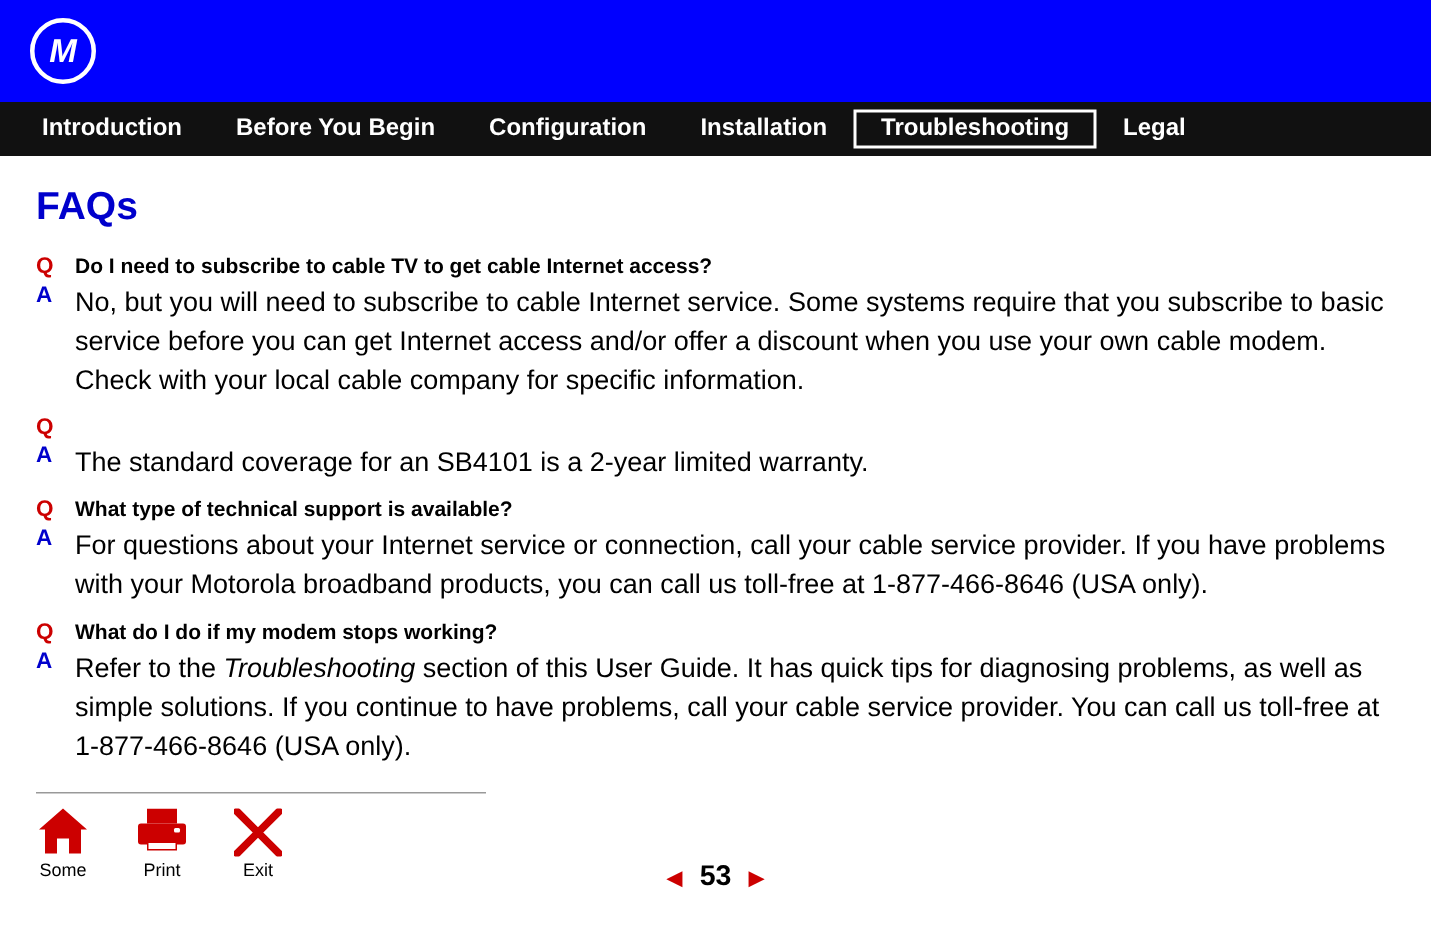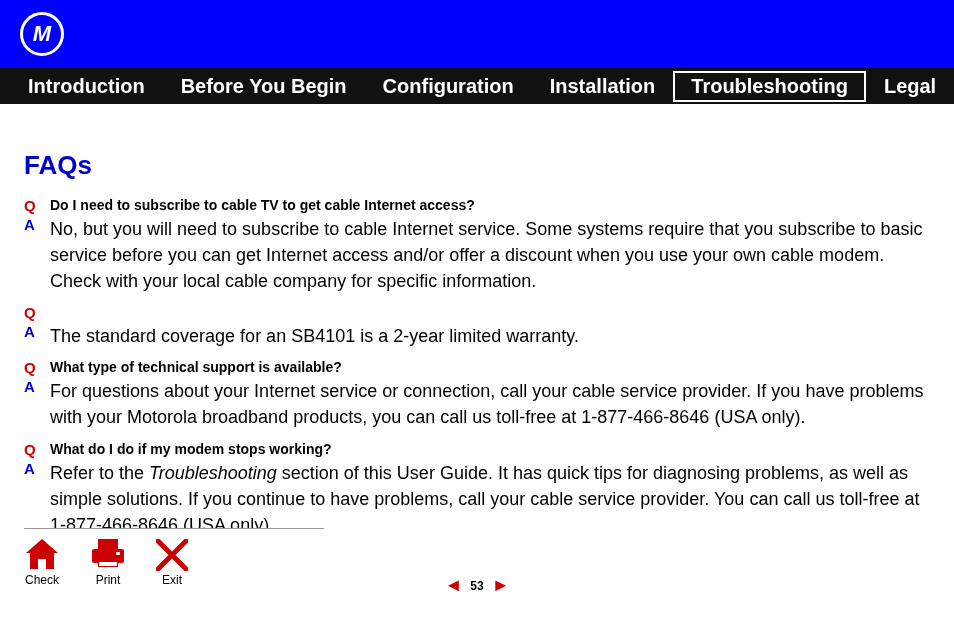--- a/index.html
+++ b/index.html
@@ -40,21 +40,21 @@
     
     .nav {
       background: #111;
       height: 36px;
       display: flex;
       align-items: center;
       padding: 0 10px;
     }
     .nav-item {
       color: #fff;
-      font-size: 20px;
+      font-size: 16px;
       font-weight: bold;
       padding: 4px 18px;
       cursor: pointer;
       white-space: nowrap;
     }
     .nav-item.active {
       border: 2px solid #fff;
       padding: 2px 16px;
     }
 
@@ -62,21 +62,20 @@
     .content {
       padding: 18px 24px 0 24px;
       height: calc(618px - 68px - 36px - 90px);
       overflow: hidden;
     }
     .page-title {
       color: #0000cc;
       font-size: 26px;
       font-weight: 900;
       margin-bottom: 16px;
-      margin-top: 28px;
     }
     .faq-item {
       margin-bottom: 10px;
     }
     .faq-q-row {
       display: flex;
       align-items: flex-start;
       margin-bottom: 2px;
     }
     .q-label {
@@ -162,21 +161,21 @@
       left: 50%;
       transform: translateX(-50%);
       bottom: 22px;
     }
     .page-arrow {
       color: #cc0000;
       font-size: 18px;
       cursor: pointer;
     }
     .page-number {
-      font-size: 12px;
+      font-size: 19px;
       font-weight: bold;
       color: #000;
     }
   </style>
 </head>
 <body>
 
 <div class="header">
   <div class="logo-circle">
     <span class="logo-m">M</span>
@@ -241,21 +240,21 @@
 
 <div class="footer">
   <div class="footer-line"></div>
   <div class="footer-controls">
     <div class="footer-nav-icons">
 
       <div class="nav-icon-item">
         <svg width="36" height="34" viewBox="0 0 36 34">
           <polygon points="18,2 2,16 6,16 6,32 14,32 14,22 22,22 22,32 30,32 30,16 34,16" fill="#cc0000"></polygon>
         </svg>
-        <span class="nav-icon-label">Check</span>
+        <span class="nav-icon-label">Some</span>
       </div>
 
       <div class="nav-icon-item">
         <svg width="40" height="32" viewBox="0 0 40 32">
 
           <rect x="10" y="0" width="20" height="10" fill="#cc0000"></rect>
 
           <rect x="4" y="10" width="32" height="14" rx="2" fill="#cc0000"></rect>
 
           <rect x="10" y="18" width="20" height="10" fill="#cc0000"></rect>

